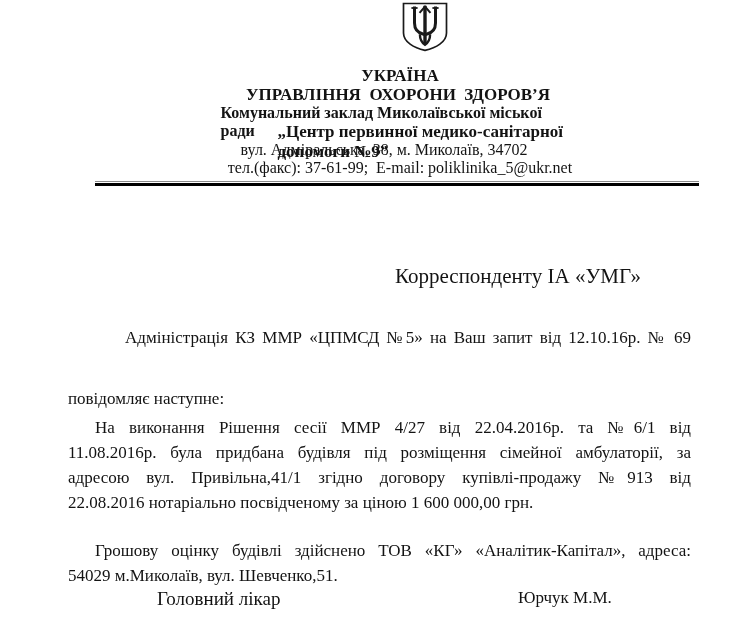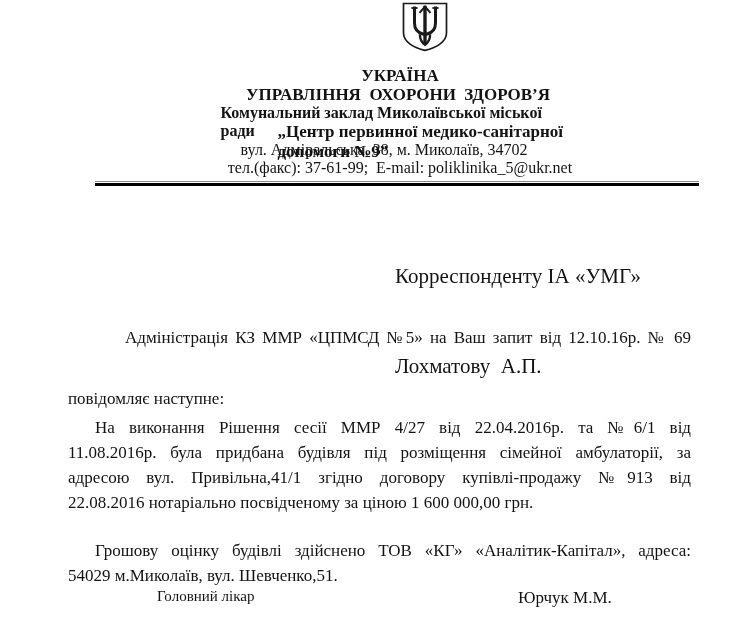--- a/index.html
+++ b/index.html
@@ -42,21 +42,21 @@
   }
   #letter-body p { margin:0; }
   .p1 { line-height:33px; }
   .p2 { line-height:25px; margin-top:-4px; }
   .p3 { line-height:25px; }
   .jl { text-align:justify; text-align-last:justify; }
   .ll { text-align:left;    text-align-last:left; }
   .ind-lg { text-indent:57px; }
   .ind-sm { text-indent:27px; }
 
-  #sig-title { position:absolute; left:157px; top:588px; font-size:15px; }
+  #sig-title { position:absolute; left:157px; top:588px; font-size:19px; }
   #sig-name  { position:absolute; left:518px; top:588px; font-size:17px; }
 </style>
 </head>
 <body>
 
 <div id="coat">
   <svg width="46" height="50" viewBox="0 0 46 50">
     <path d="M1.5,1.5 H44.5 V31 C44.5,40 34,45.8 23,48.3 C12,45.8 1.5,40 1.5,31 Z" fill="#ffffff" stroke="#1a1a1a" stroke-width="1.7"></path>
     <g stroke="#1a1a1a" fill="none" stroke-linecap="square">
       <path d="M23,5.5 V40" stroke-width="3.4"></path>
@@ -74,21 +74,20 @@
 <div class="hline b fs17" style="left:398px; top:85px;">УПРАВЛІННЯ  ОХОРОНИ  ЗДОРОВ’Я</div>
 <div class="hline b fs16" style="left:397px; top:104px;">Комунальний заклад Миколаївської міської ради</div>
 <div class="hline b fs17" style="left:435px; top:122px;">„Центр первинної медико-санітарної допомоги №9”</div>
 <div class="hline fs16" style="left:384px; top:141px;">вул. Адміральська, 38, м. Миколаїв, 34702</div>
 <div class="hline fs16" style="left:400px; top:159px;">тел.(факс): 37-61-99;  E-mail: poliklinika_5@ukr.net</div>
 
 <div id="rule"></div>
 
 <div id="recipient">
   <div>Корреспонденту ІА «УМГ»</div>
-  <div>Лохматову  А.П.</div>
 </div>
 
 <div id="letter-body">
   <p class="p1">
     <span class="jl ind-lg" style="display:block;">Адміністрація КЗ ММР «ЦПМСД №5» на Ваш запит від 12.10.16р. № 69</span>
     <span class="ll" style="display:block;margin-top:28px;">повідомляє наступне:</span>
   </p>
   <p class="p2">
     <span class="jl ind-sm" style="display:block;">На виконання Рішення сесії ММР 4/27 від 22.04.2016р. та №6/1 від</span>
     <span class="jl" style="display:block;">11.08.2016р. була придбана будівля під розміщення сімейної амбулаторії, за</span>

